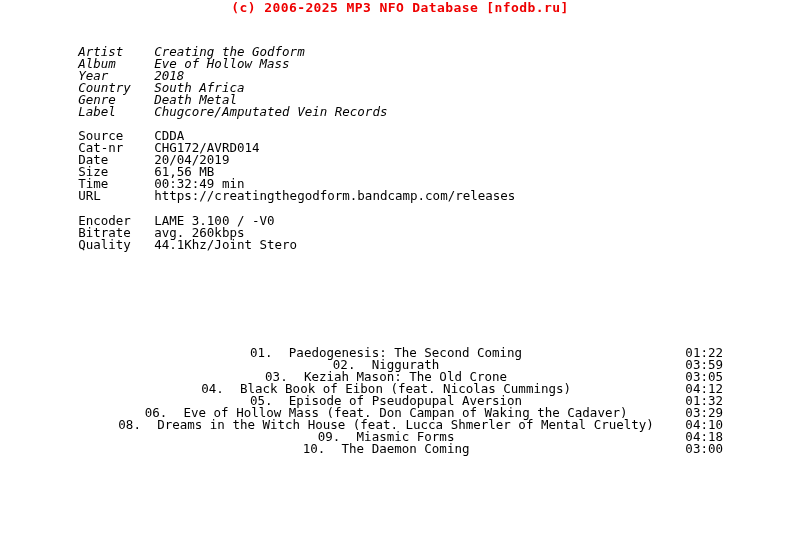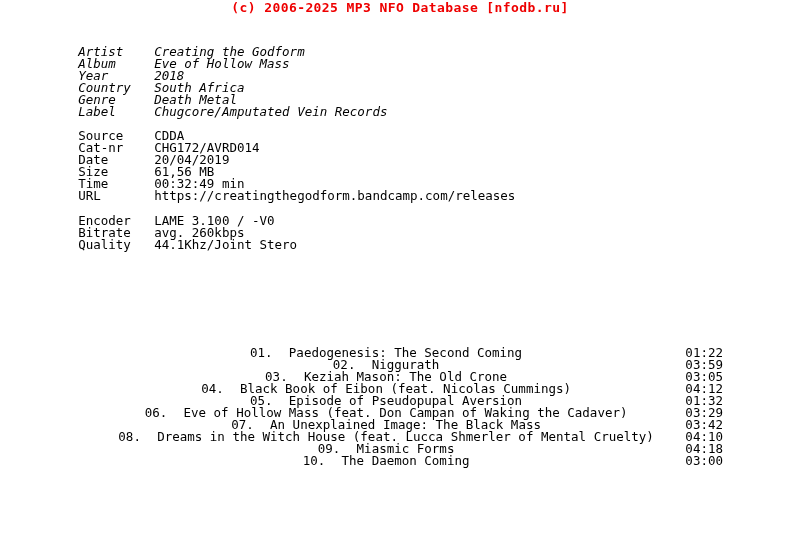--- a/index.html
+++ b/index.html
@@ -164,19 +164,18 @@
     </div>
   </div>
 
   <div class="tracklist" id="tracklist">
       <div class="track-row"><span class="track-num">01.</span><span class="track-title">Paedogenesis: The Second Coming</span><span class="track-time">01:22</span></div>
       <div class="track-row"><span class="track-num">02.</span><span class="track-title">Niggurath</span><span class="track-time">03:59</span></div>
       <div class="track-row"><span class="track-num">03.</span><span class="track-title">Keziah Mason: The Old Crone</span><span class="track-time">03:05</span></div>
       <div class="track-row"><span class="track-num">04.</span><span class="track-title">Black Book of Eibon (feat. Nicolas Cummings)</span><span class="track-time">04:12</span></div>
       <div class="track-row"><span class="track-num">05.</span><span class="track-title">Episode of Pseudopupal Aversion</span><span class="track-time">01:32</span></div>
       <div class="track-row"><span class="track-num">06.</span><span class="track-title">Eve of Hollow Mass (feat. Don Campan of Waking the Cadaver)</span><span class="track-time">03:29</span></div>
-      <div class="track-row"><span class="track-num">07.</span><span class="track-title">An Unexplained Image: The Black Mass</span><span class="track-time">03:42</span></div>
       <div class="track-row"><span class="track-num">08.</span><span class="track-title">Dreams in the Witch House (feat. Lucca Shmerler of Mental Cruelty)</span><span class="track-time">04:10</span></div>
       <div class="track-row"><span class="track-num">09.</span><span class="track-title">Miasmic Forms</span><span class="track-time">04:18</span></div>
       <div class="track-row"><span class="track-num">10.</span><span class="track-title">The Daemon Coming</span><span class="track-time">03:00</span></div>
     </div>
 
 </div>
 
 </body></html>

